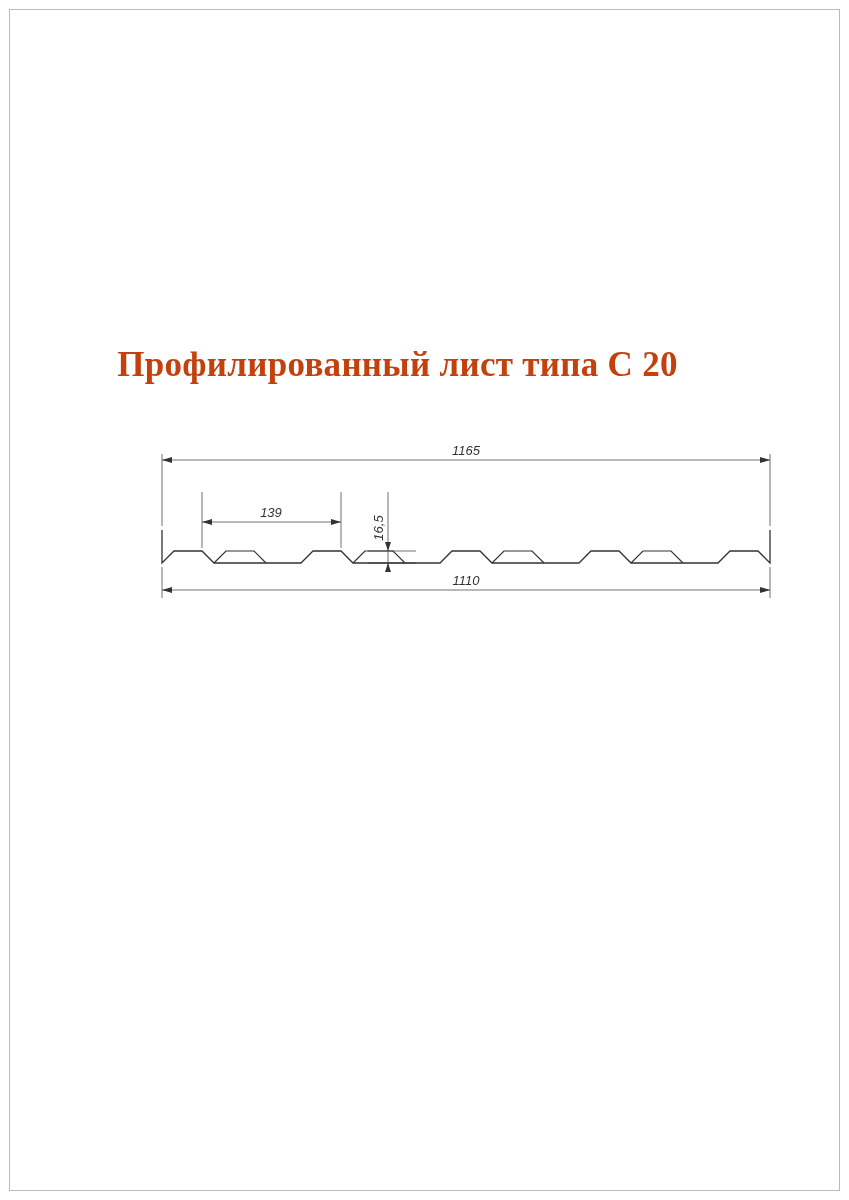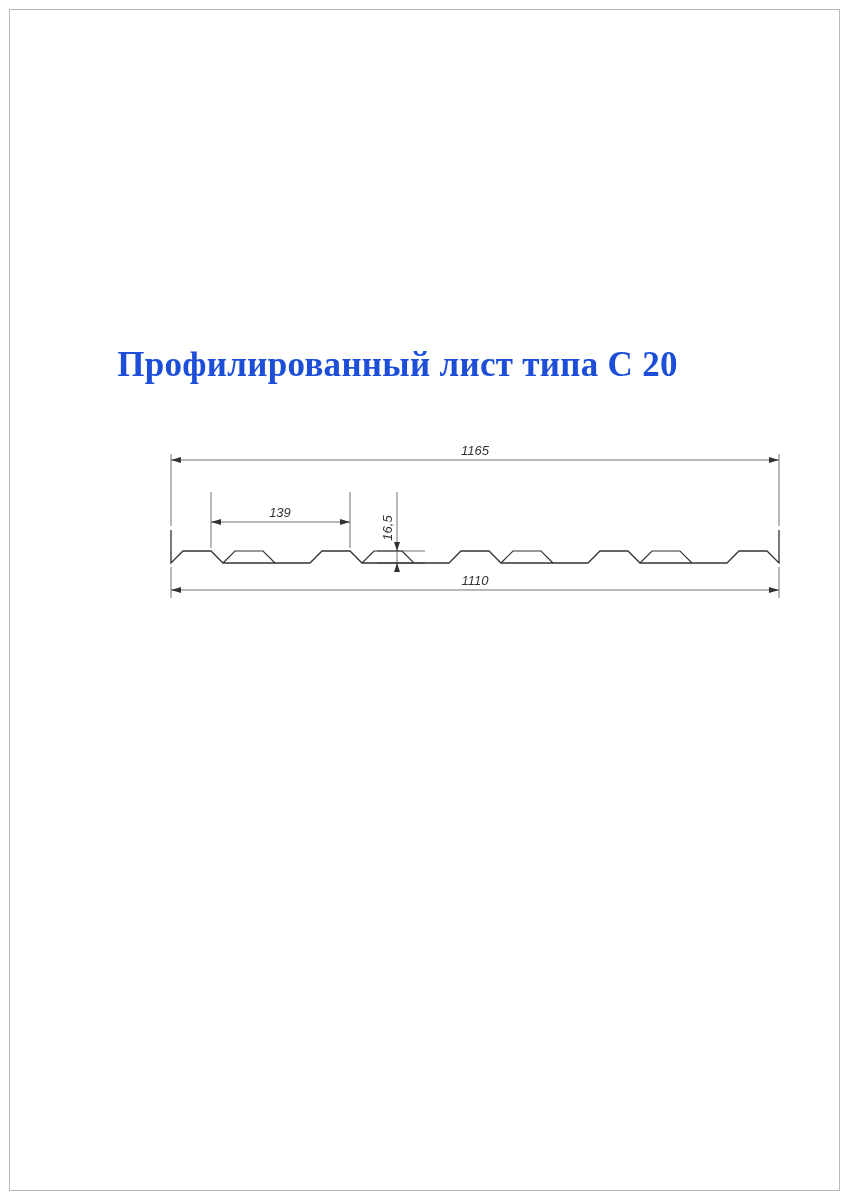--- a/index.html
+++ b/index.html
@@ -31,25 +31,25 @@
   .title {
     position: absolute;
     left: 0;
     top: 345px;
     width: 795px;
     text-align: center;
     font-family: "Liberation Serif", serif;
     font-weight: bold;
     font-size: 35px;
     letter-spacing: 0.3px;
-    color: #1d4ed8;
+    color: #c2410c;
   }
   .drawing {
     position: absolute;
-    left: 125px;
+    left: 116px;
     top: 430px;
     width: 700px;
     height: 200px;
   }
   .drawing svg {
     display: block;
   }
   .dim-text {
     font-family: "Liberation Sans", sans-serif;
     font-size: 13px;

